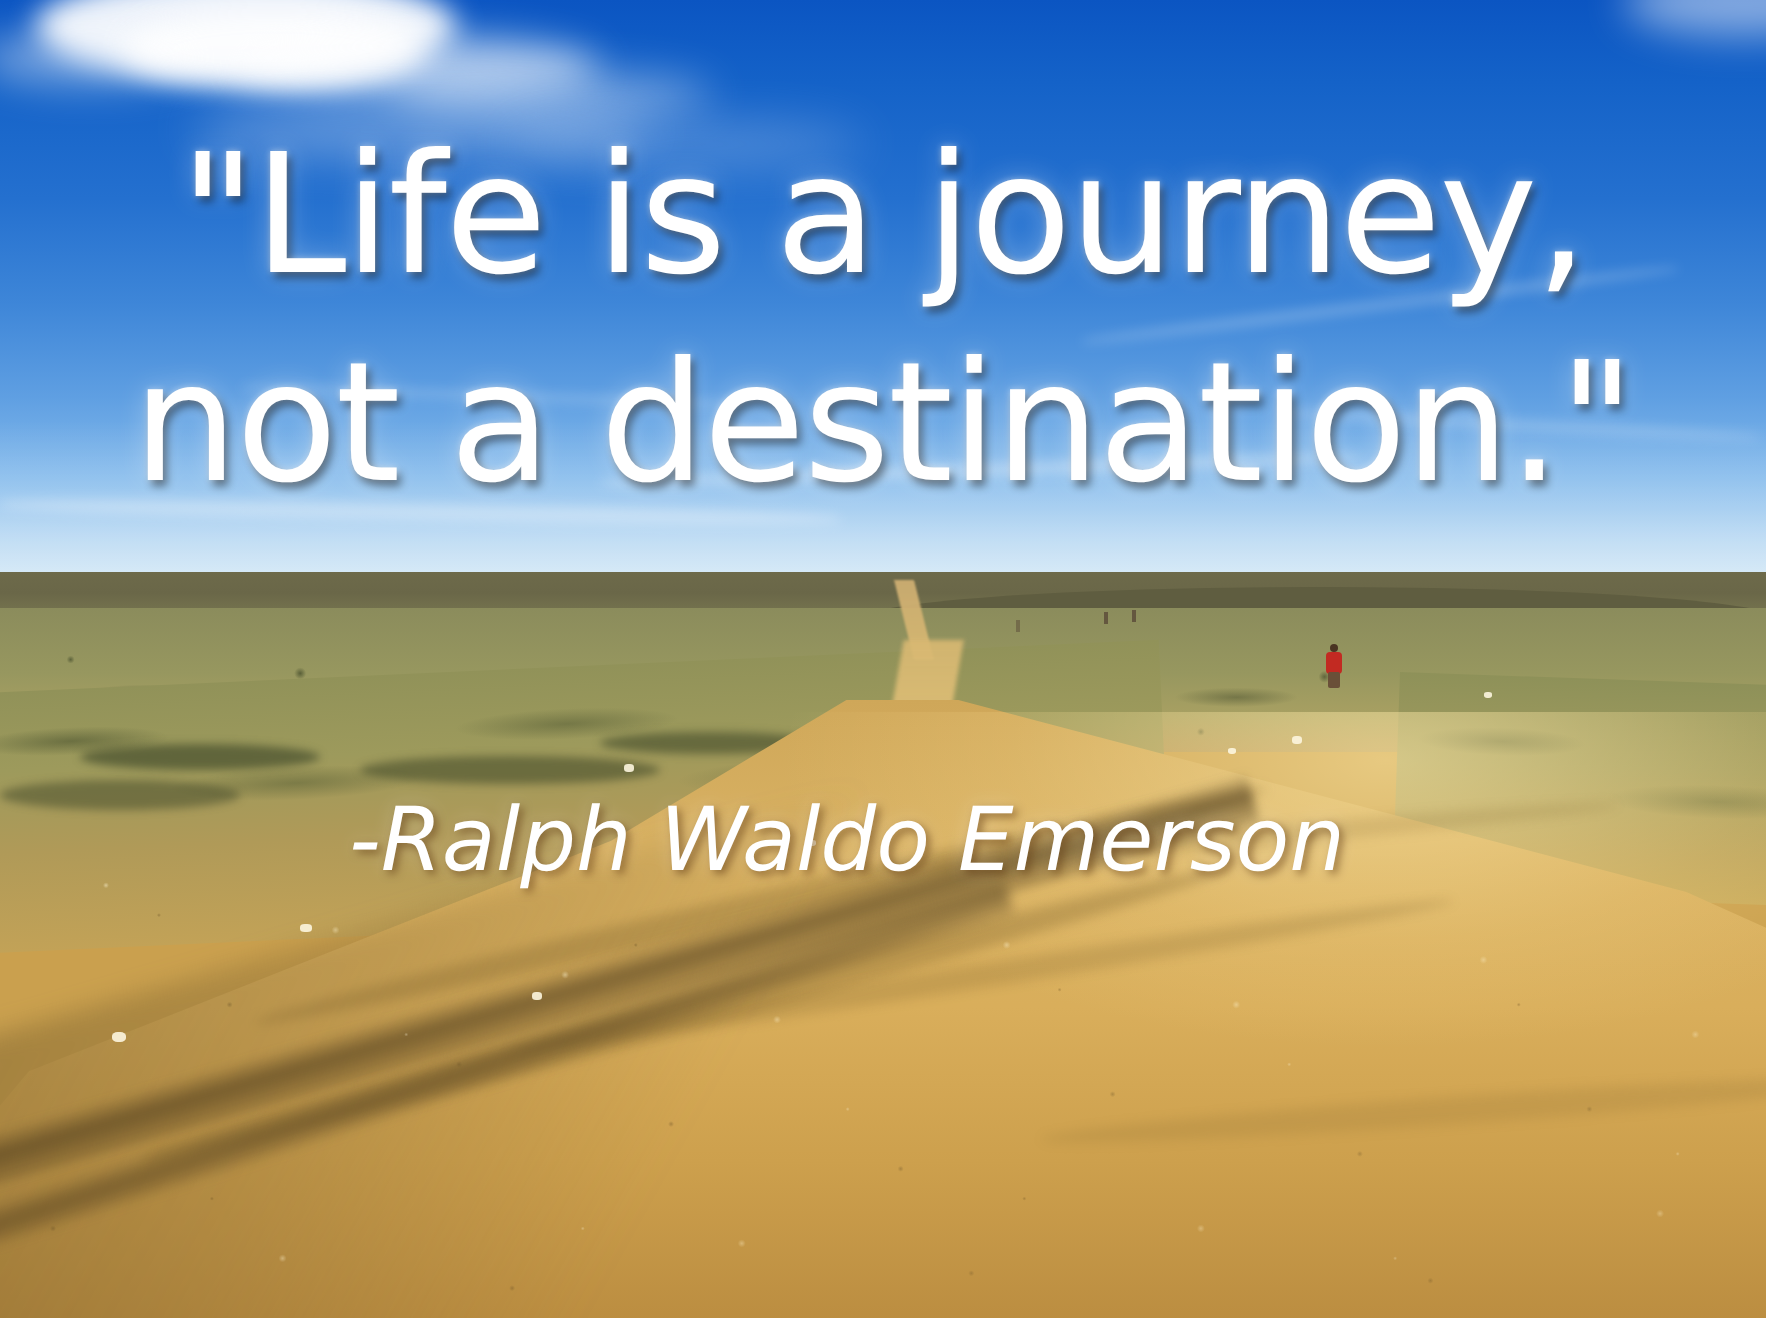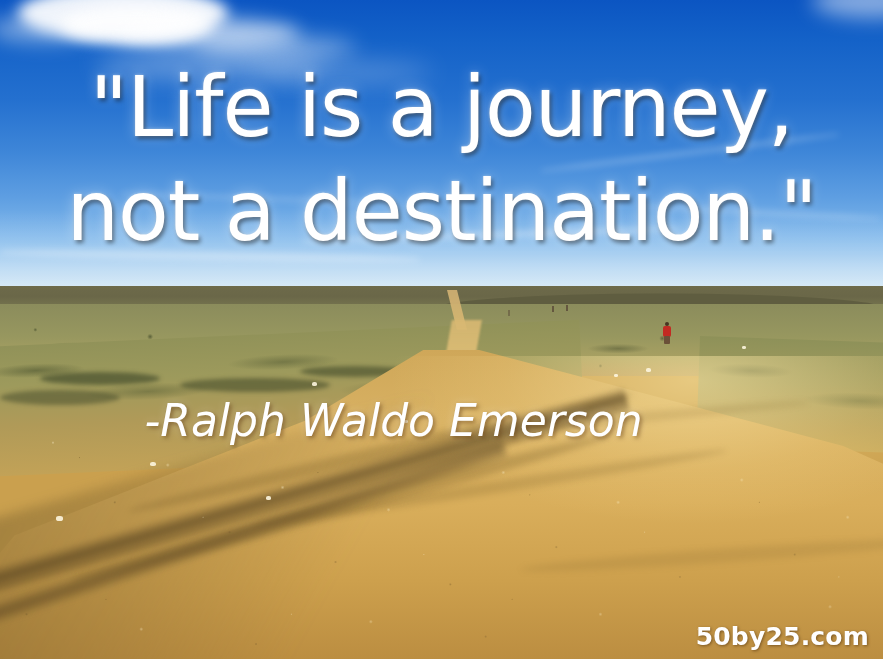--- a/index.html
+++ b/index.html
@@ -260,20 +260,21 @@
     text-align:center;
     color:#ffffff;
     font-family:"DejaVu Sans",sans-serif;
     font-style:italic;
     font-weight:400;
     font-size:44px;
     letter-spacing:0px;
     text-shadow:
       2px 2px 4px rgba(90,50,10,.55),
       0 0 10px rgba(255,255,255,.25);
+    padding-left: 30px;
   }
 
   .watermark{
     position:absolute;right:14px;bottom:8px;
     color:#ffffff;
     font-family:"DejaVu Sans",sans-serif;
     font-weight:700;
     font-size:25px;
     letter-spacing:.2px;
     text-shadow:1px 1px 3px rgba(70,40,10,.55);
@@ -350,15 +351,14 @@
     <div class="figure" style="left:552px;top:20px;"></div>
     <div class="figure" style="left:566px;top:19px;"></div>
     <div class="figure" style="left:508px;top:24px;opacity:.5;"></div>
   </div>
 
   <div class="quote">"Life is a journey,
 not a destination."</div>
 
   <div class="attribution">-Ralph Waldo Emerson</div>
 
-  <div class="watermark">50by25.com</div>
 
 </div>
 
 </body></html>

